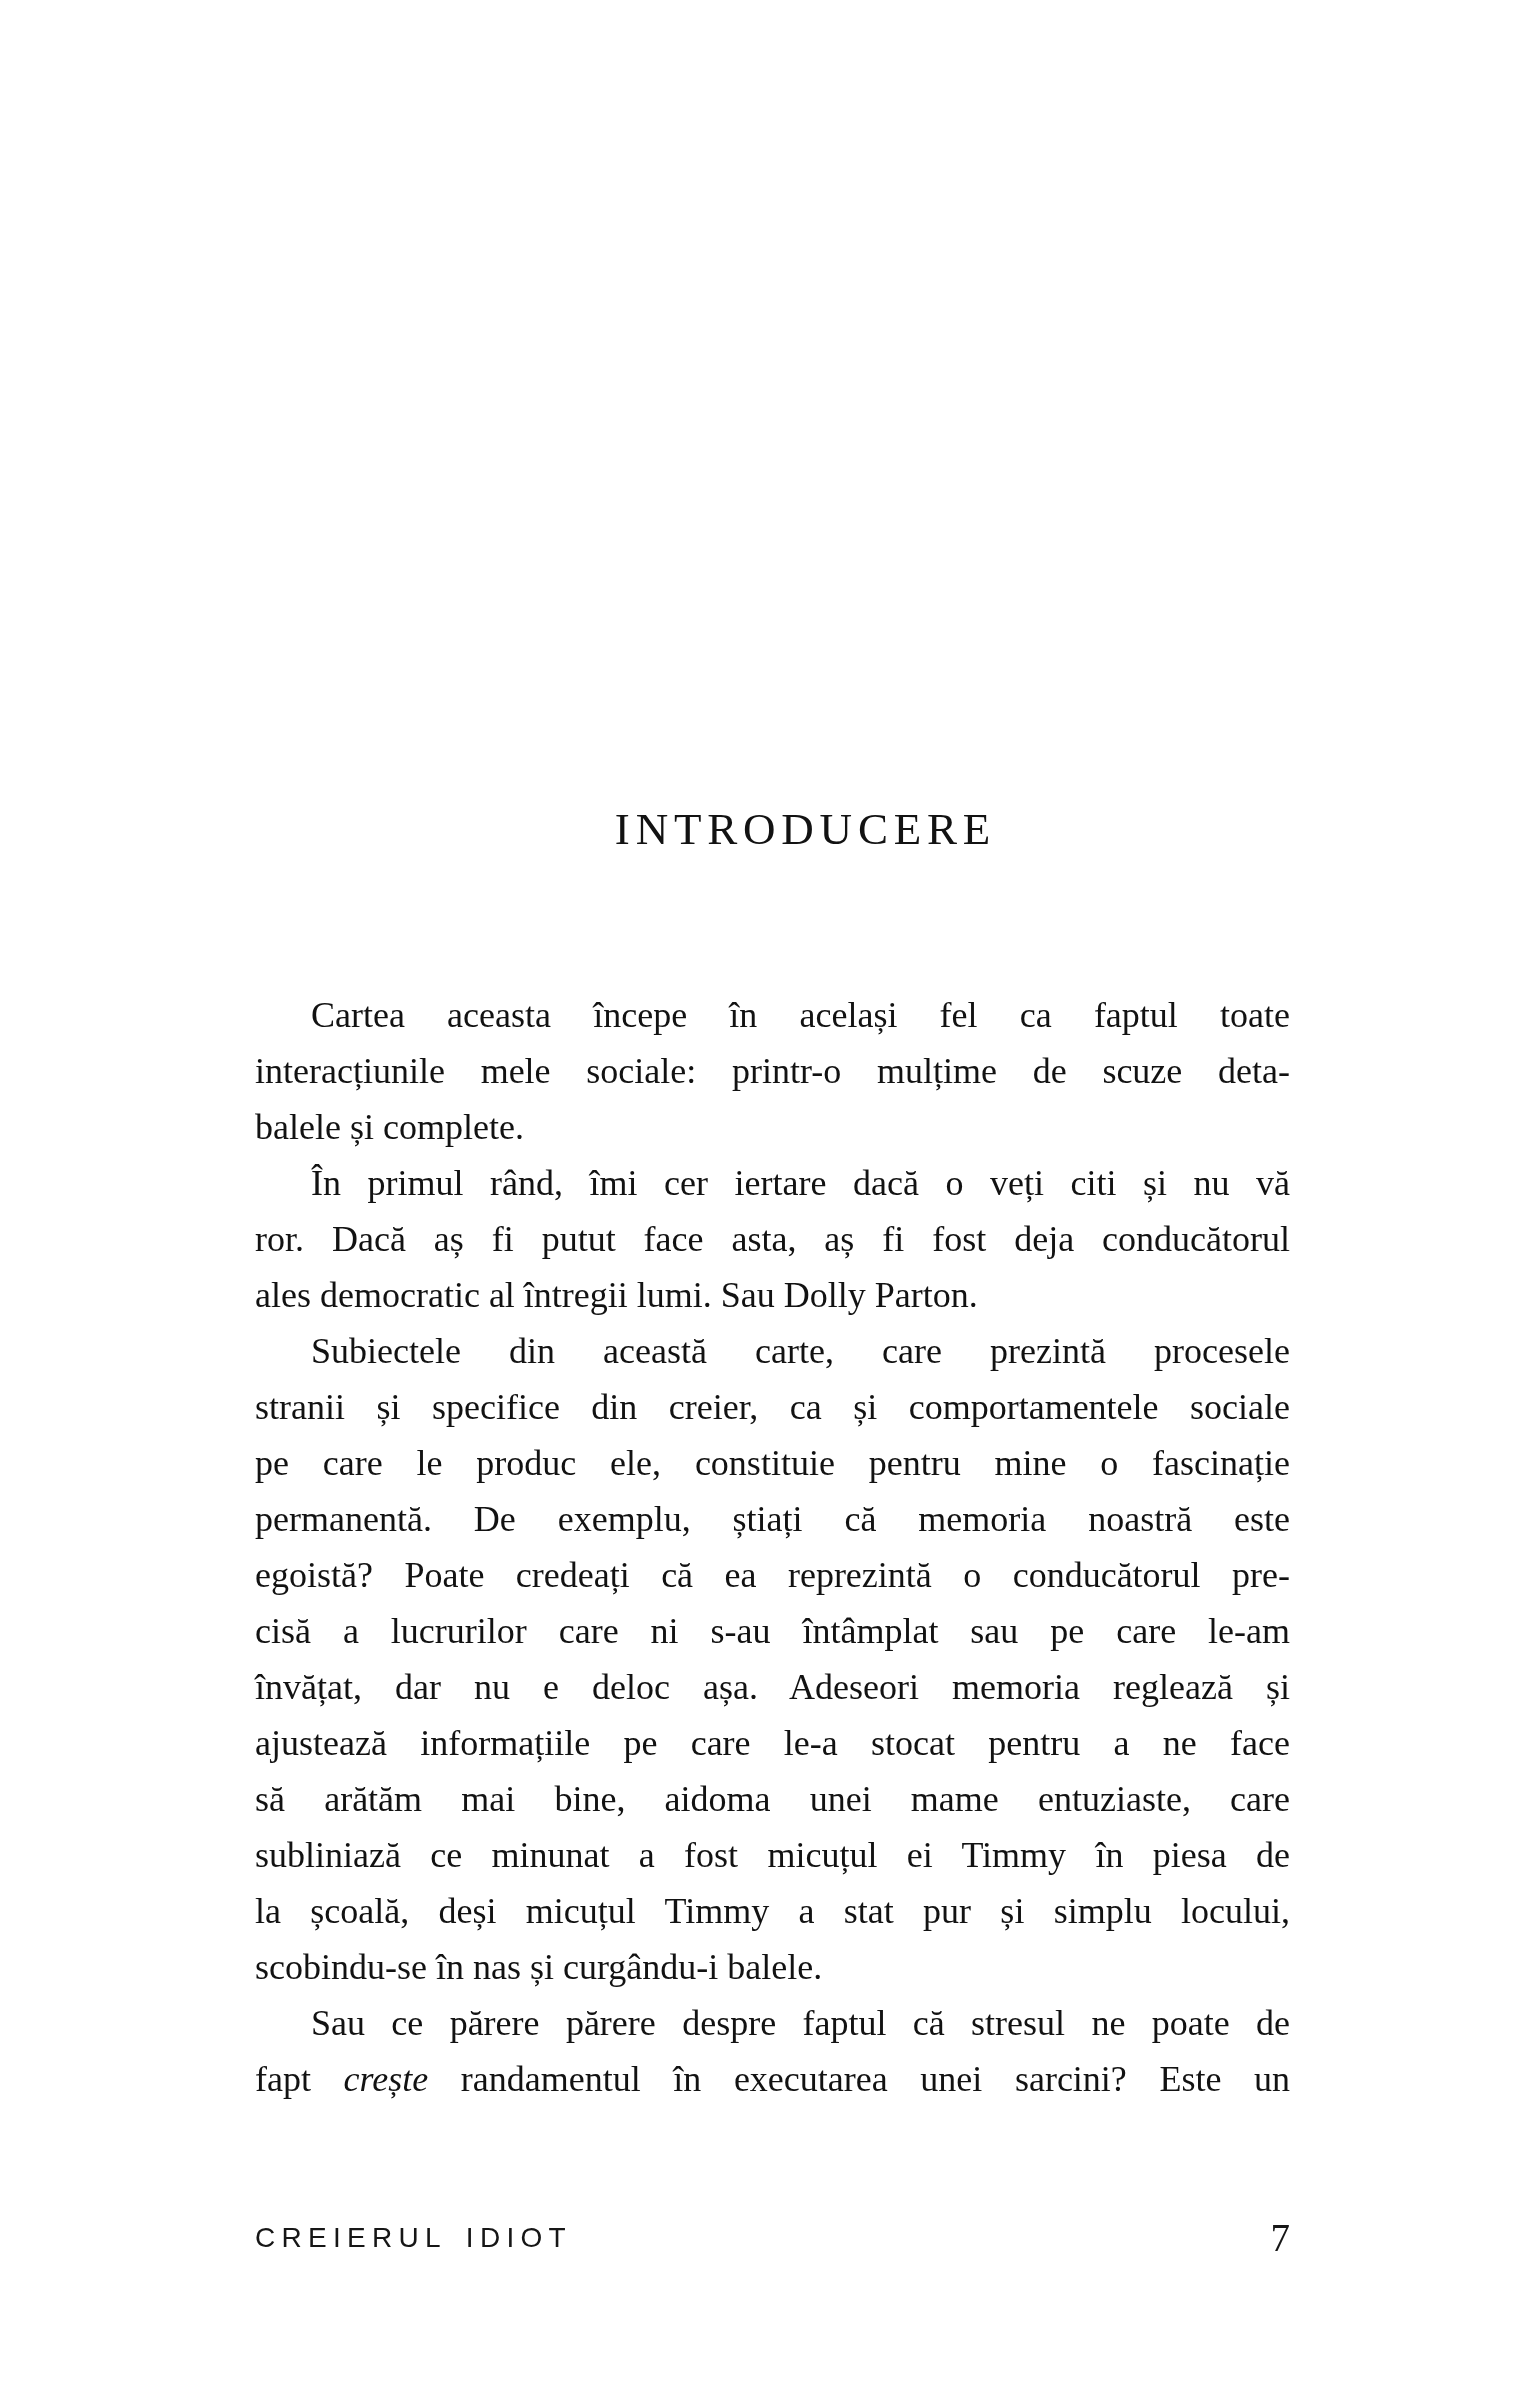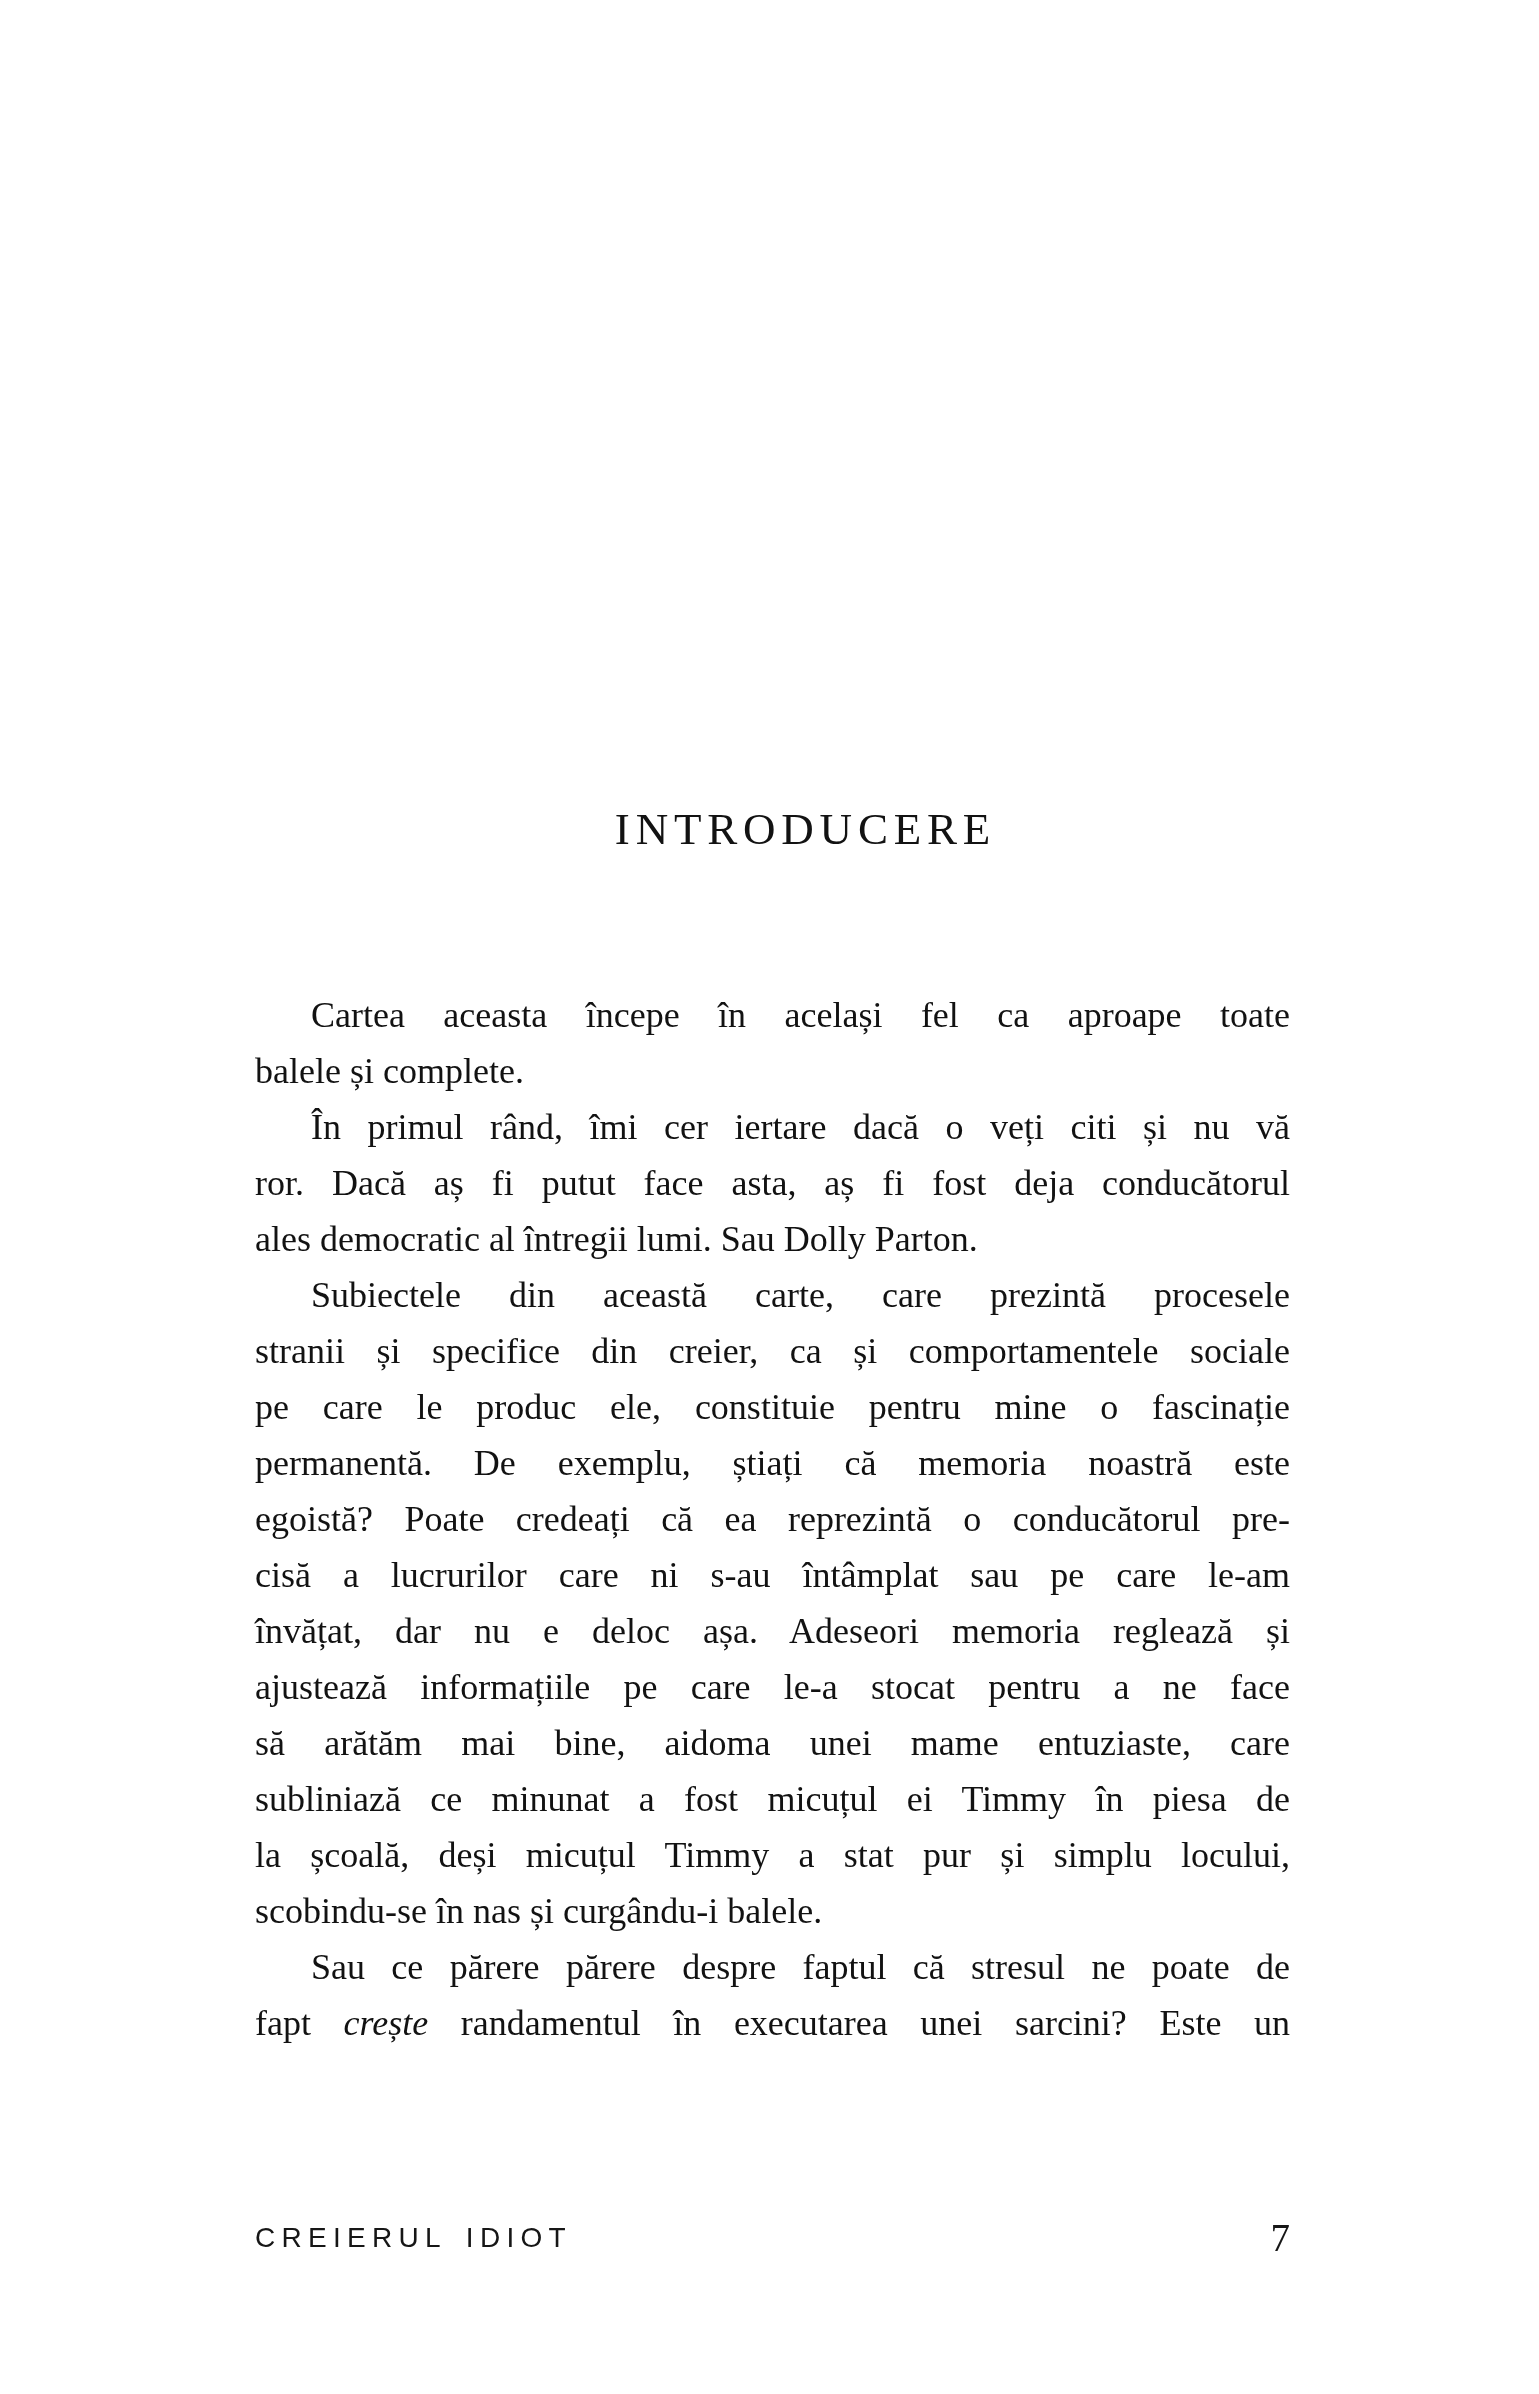--- a/index.html
+++ b/index.html
@@ -85,21 +85,22 @@
 </style>
 </head>
 <body>
 
 <div class="book-page">
 
   <h1 class="chapter-title">INTRODUCERE</h1>
 
   <div class="body-text">
       <div class="paragraph">
-        <div class="line first">Cartea aceasta începe în același fel ca aproape toate</div>
+        <div class="line first">Cartea aceasta începe în același fel ca faptul toate</div>
+        <div class="line">interacțiunile mele sociale: printr-o mulțime de scuze deta-</div>
         <div class="line end">balele și complete.</div>
       </div>
       <div class="paragraph">
         <div class="line first">În primul rând, îmi cer iertare dacă o veți citi și nu vă</div>
         <div class="line">ror. Dacă aș fi putut face asta, aș fi fost deja conducătorul</div>
         <div class="line end">ales democratic al întregii lumi. Sau Dolly Parton.</div>
       </div>
       <div class="paragraph">
         <div class="line first">Subiectele din această carte, care prezintă procesele</div>
         <div class="line">stranii și specifice din creier, ca și comportamentele sociale</div>

